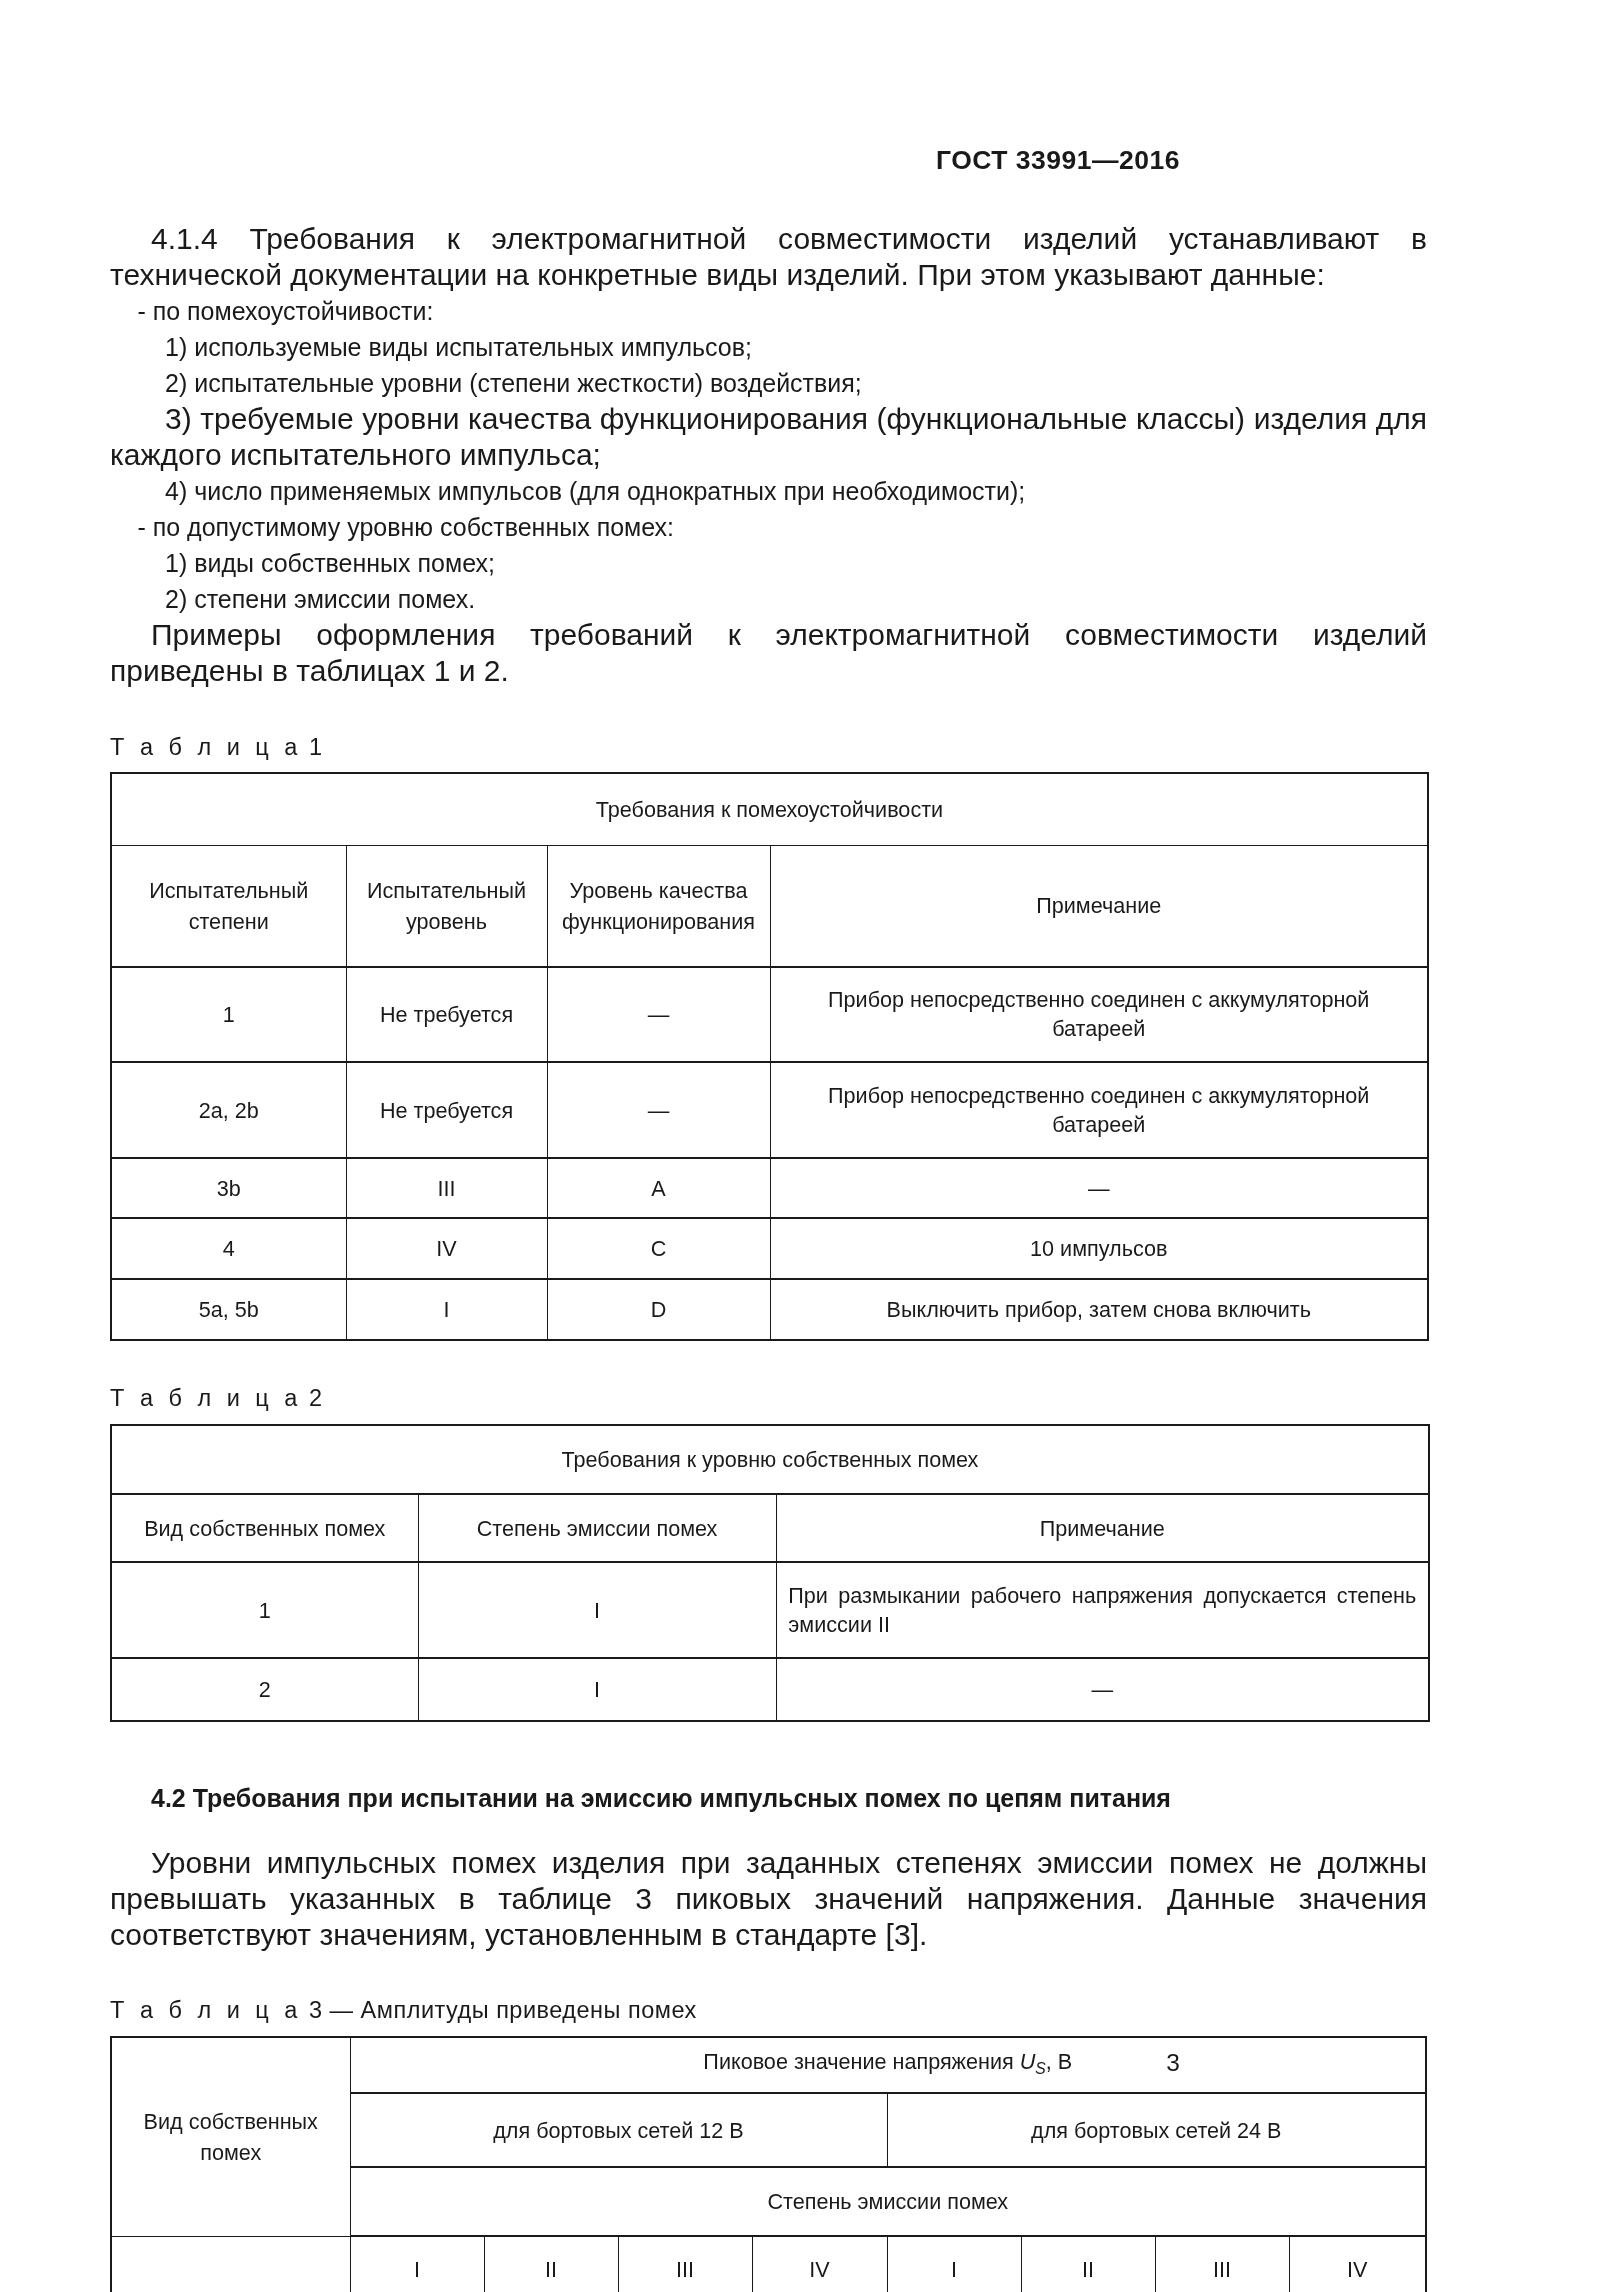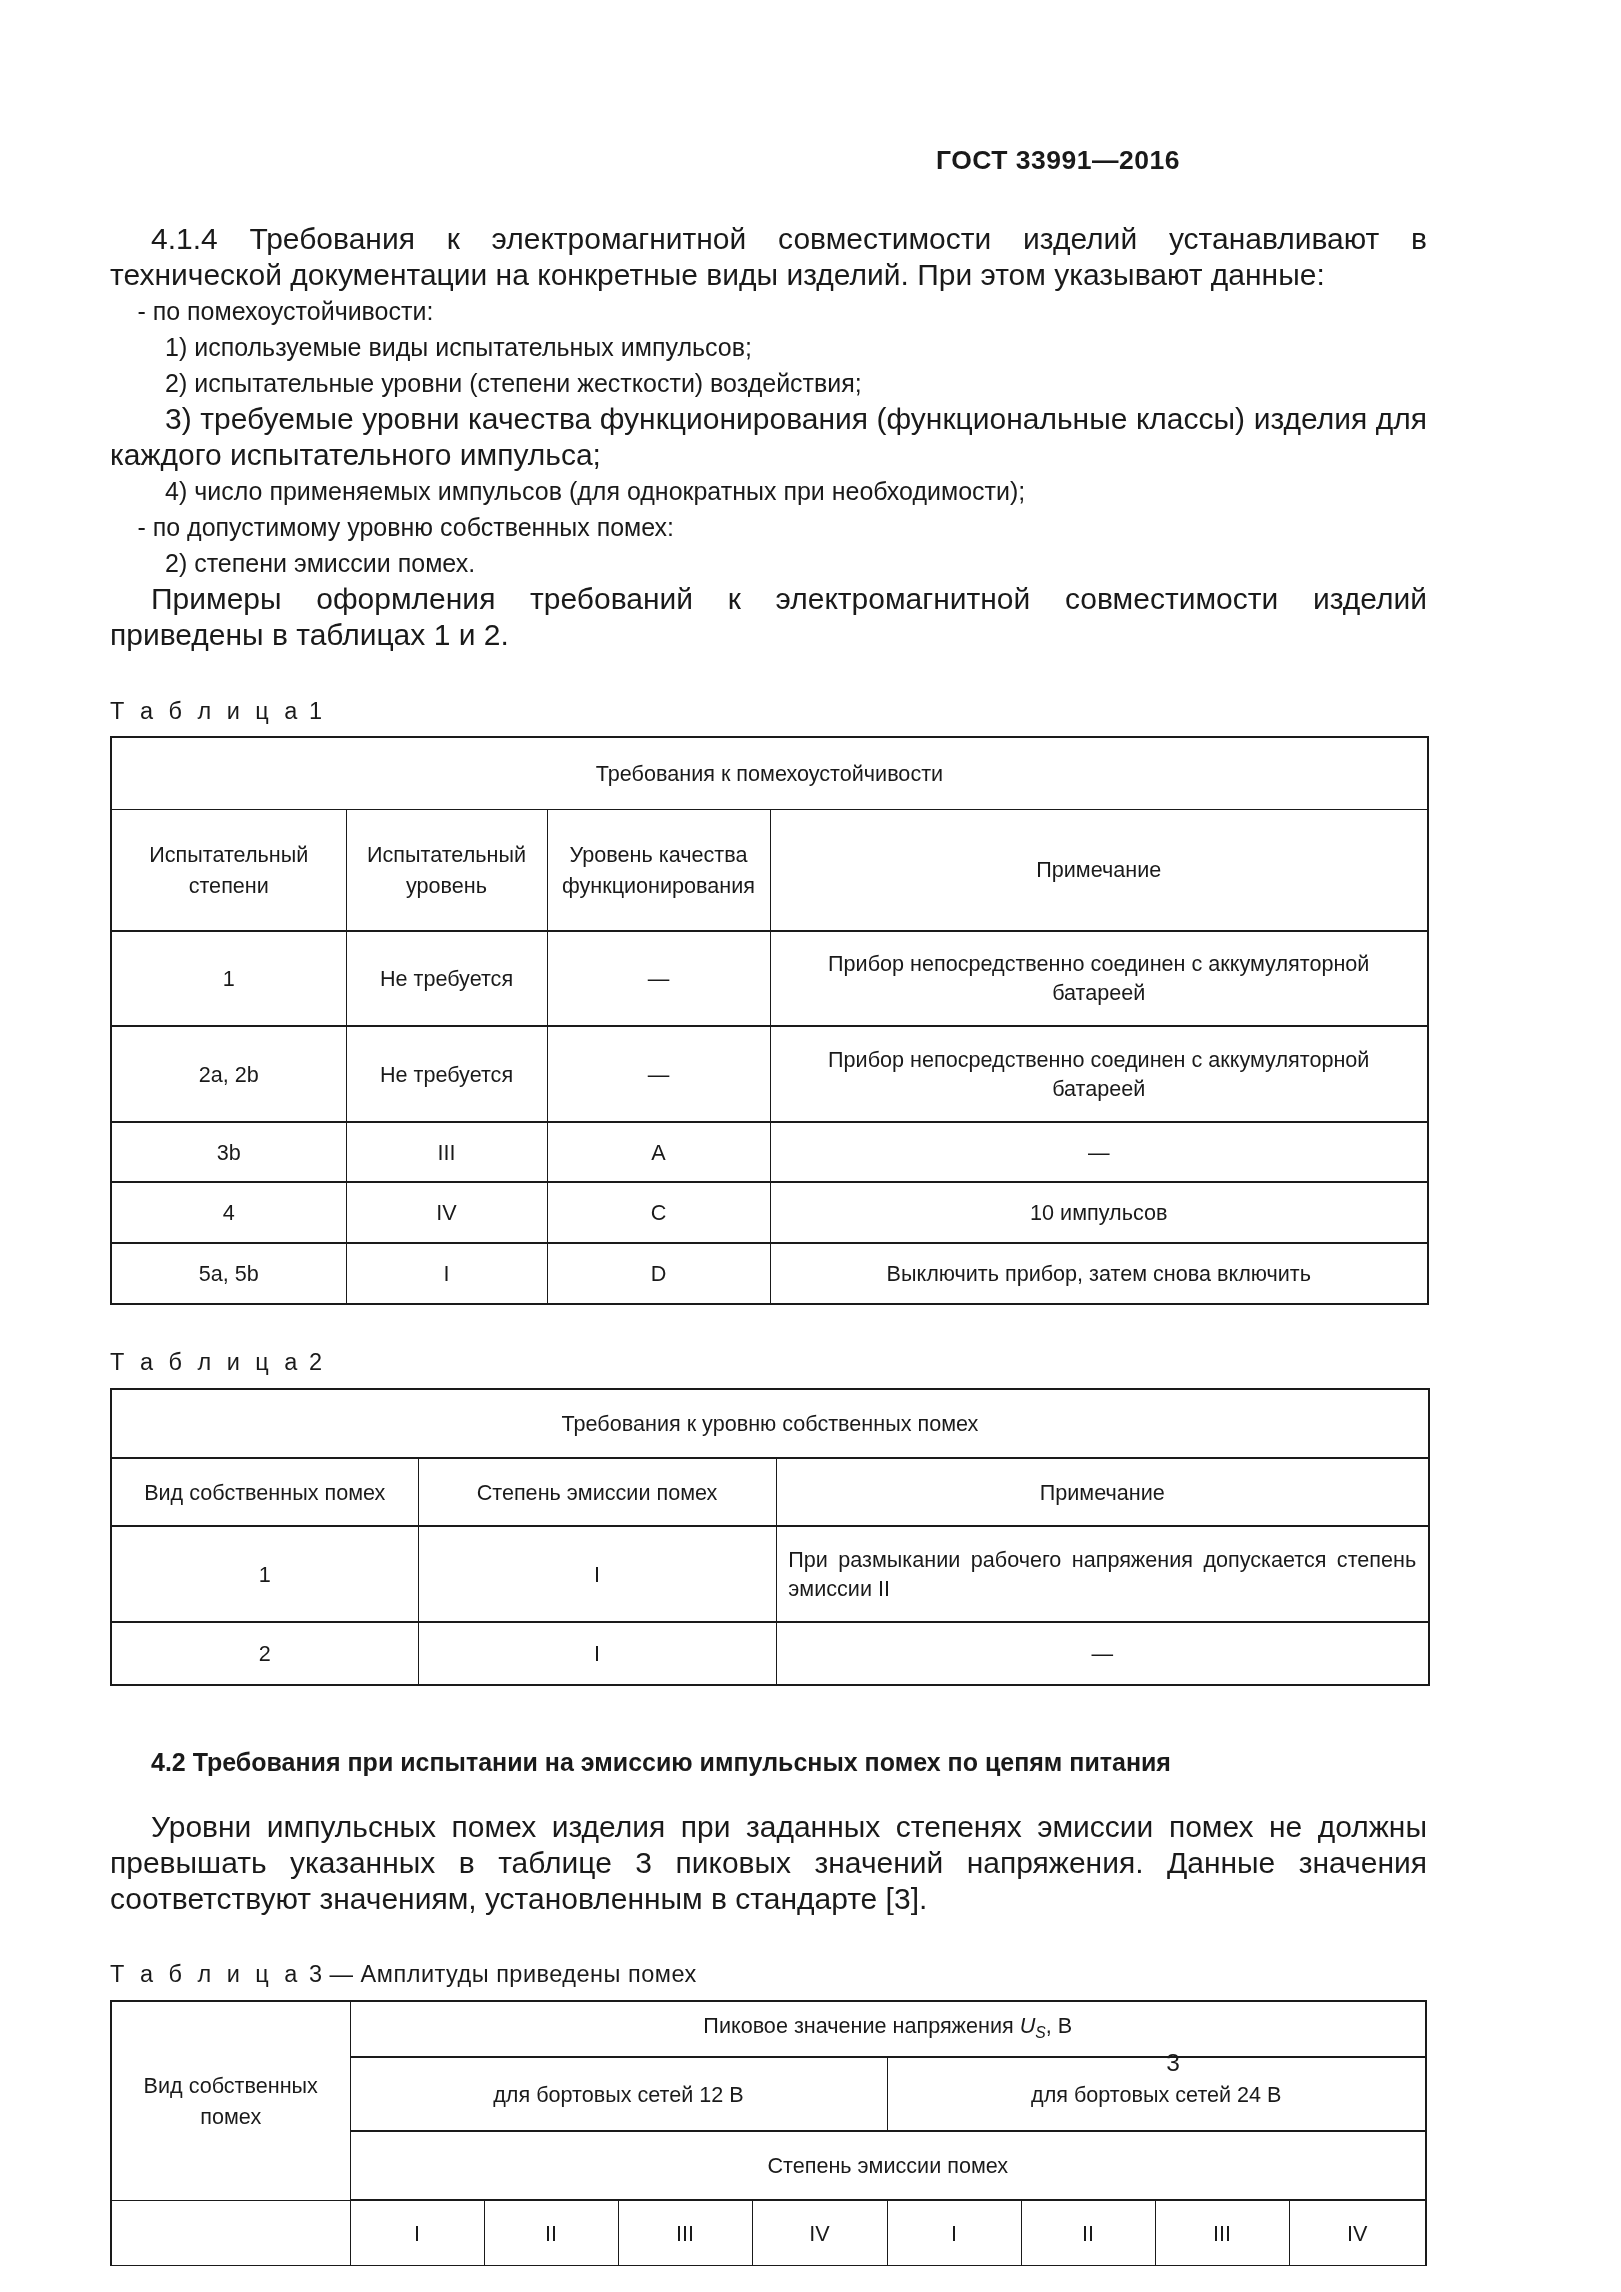--- a/index.html
+++ b/index.html
@@ -118,20 +118,21 @@
 
   <div class="body-wrap">
 
     <p class="para ind">4.1.4 Требования к электромагнитной совместимости изделий устанавливают в технической документации на конкретные виды изделий. При этом указывают данные:</p>
     <p class="list-dash">- по помехоустойчивости:</p>
     <p class="list-num">1) используемые виды испытательных импульсов;</p>
     <p class="list-num">2) испытательные уровни (степени жесткости) воздействия;</p>
     <p class="para" style="padding-left:0;text-indent:55px">3) требуемые уровни качества функционирования (функциональные классы) изделия для каждого испытательного импульса;</p>
     <p class="list-num">4) число применяемых импульсов (для однократных при необходимости);</p>
     <p class="list-dash">- по допустимому уровню собственных помех:</p>
+    <p class="list-num">1) виды собственных помех;</p>
     <p class="list-num">2) степени эмиссии помех.</p>
     <p class="para ind">Примеры оформления требований к электромагнитной совместимости изделий приведены в таблицах 1 и 2.</p>
 
     <div class="gap-md"></div>
     <div class="gap-sm"></div>
 
     <p class="tbl-caption"><span class="sp">Т а б л и ц а</span> <span>1</span></p>
 
     <table class="gost">
       <colgroup>

